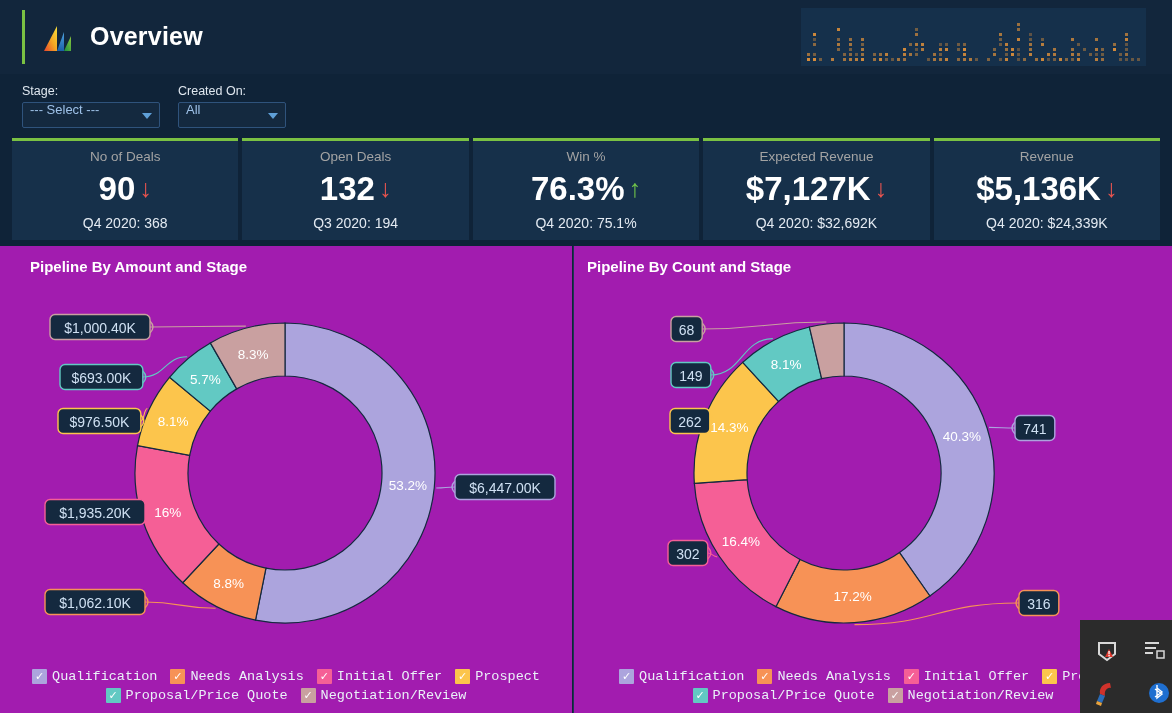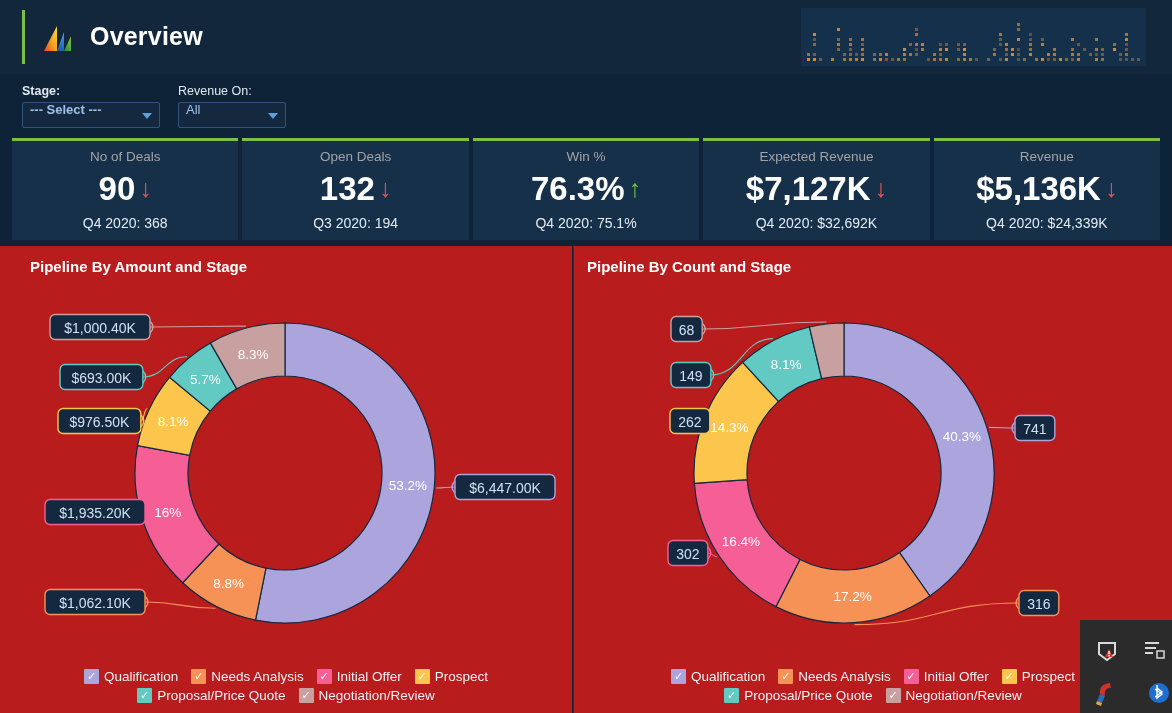--- a/index.html
+++ b/index.html
@@ -42,42 +42,42 @@
     position: relative; height: 26px; border: 1px solid #2f537c;
     background: #14293f; border-radius: 2px;
     display: flex; align-items: center; padding: 0 22px 12px 7px;
     font-size: 13px; color: #9ec1e8; white-space: nowrap;
   }
   .caret {
     position: absolute; right: 7px; top: 50%; margin-top: -2px;
     width: 0; height: 0; border-left: 5px solid transparent;
     border-right: 5px solid transparent; border-top: 6px solid #5fa0d8;
   }
-  #filter-stage { left: 22px; font-weight: bold; }
+  #filter-stage { left: 22px; }
   #filter-stage .select { width: 138px; }
   #filter-created { left: 178px; }
   #filter-created .select { width: 108px; }
 
   
   .kpi-row { position: absolute; left: 12px; top: 138px; width: 1148px; height: 102px; display: flex; gap: 4px; }
   .kpi {
     flex: 1; background: #16304a; border-top: 3px solid #7ac143;
     position: relative; display: flex; flex-direction: column;
     align-items: center; padding-top: 8px;
   }
   .kpi-title { font-size: 13.5px; color: #a3a3a3; }
   .kpi-value-row { display: flex; align-items: center; justify-content: flex-start; margin-top: 3px; height: 42px; }
   .kpi-value { font-size: 33px; font-weight: bold; color: #ffffff; line-height: 1; }
   .kpi-arrow { font-size: 25px; margin-left: 4px; line-height: 1; font-weight: bold; }
   .kpi-arrow.down { color: #e8544f; }
   .kpi-arrow.up { color: #6fc24a; }
   .kpi-sub { font-size: 14px; color: #e3eaf2; margin-top: 6px; }
 
   
-  .panel { position: absolute; top: 246px; height: 467px; background: #b91c1c; }
+  .panel { position: absolute; top: 246px; height: 467px; background: #a21caf; }
   #panel-amount { left: 0; width: 572px; }
   #panel-count { left: 573px; width: 599px; border-left: 1px solid #1d3553; }
   .panel-title {
     position: absolute; top: 12px; font-size: 15px; font-weight: bold; color: #ffffff;
   }
   #panel-amount .panel-title { left: 30px; }
   #panel-count .panel-title { left: 13px; }
   .chart-area { position: absolute; top: 36px; left: 0; width: 100%; height: 360px; }
   .chart-area svg { display: block; }
 
@@ -86,21 +86,21 @@
     position: absolute; bottom: 10px; width: 100%;
     display: flex; flex-wrap: wrap; justify-content: center;
     gap: 4px 13px; padding: 0 18px;
   }
   .legend-item { display: flex; align-items: center; gap: 5px; }
   .legend-box {
     width: 15px; height: 15px; border-radius: 1px;
     display: flex; align-items: center; justify-content: center;
     font-size: 11px; color: #ffffff; line-height: 1;
   }
-  .legend-text { font-size: 13.5px; color: #eaf1f8; white-space: nowrap; }
+  .legend-text { font-size: 13.5px; color: #eaf1f8; white-space: nowrap; font-family: Liberation Mono, monospace; }
 
   
   .tray {
     position: absolute; right: 0; bottom: 0; width: 92px; height: 93px;
     background: #2b2b2b;
   }
   .tray-icon { position: absolute; font-size: 17px; color: #d8d8d8; }
 </style>
 </head>
 <body>
@@ -270,21 +270,21 @@
 
   <div class="filters">
     <div class="filter" id="filter-stage">
       <span class="filter-label">Stage:</span>
       <div class="select">
         <span>--- Select ---</span>
         <span class="caret"></span>
       </div>
     </div>
     <div class="filter" id="filter-created">
-      <span class="filter-label">Revenue On:</span>
+      <span class="filter-label">Created On:</span>
       <div class="select">
         <span>All</span>
         <span class="caret"></span>
       </div>
     </div>
   </div>
 
   <div class="kpi-row" id="kpi-row">
       <div class="kpi">
         <div class="kpi-title">No of Deals</div>

